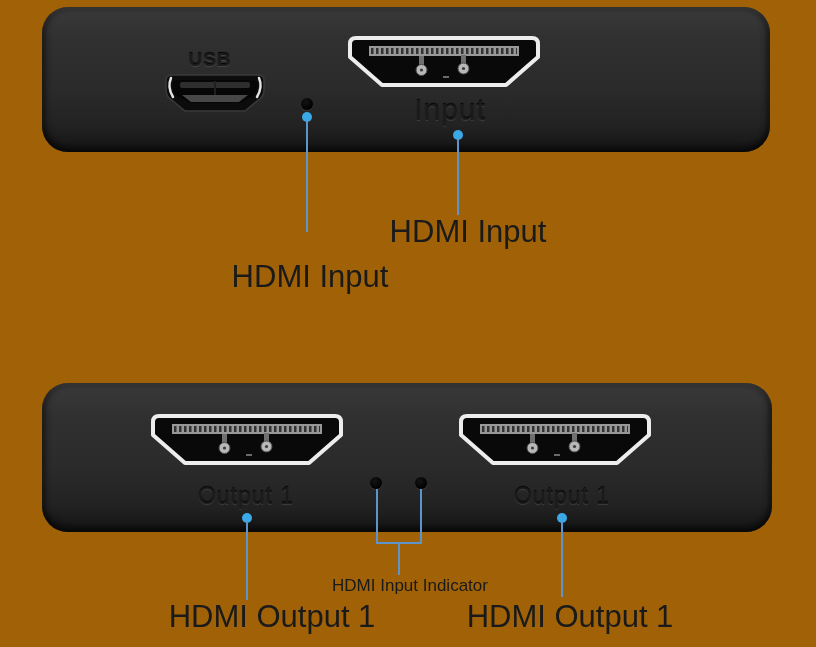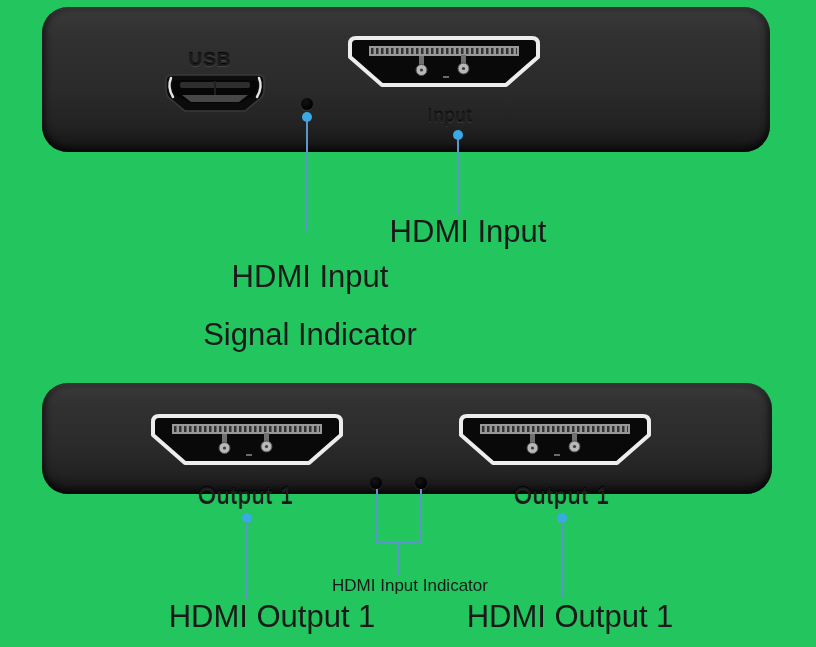--- a/index.html
+++ b/index.html
@@ -1,36 +1,36 @@
 <!DOCTYPE html>
 <html><head>
 <meta charset="utf-8">
 <style>
   html,body{margin:0;padding:0;background:#ffffff;}
   .canvas{
-    position:relative;width:816px;height:647px;background:#22c55e;overflow:hidden;
+    position:relative;width:816px;height:647px;background:#a16207;overflow:hidden;
     font-family:"Liberation Sans", sans-serif;
   }
   
   .device{
     position:absolute;border-radius:26px;
     background:linear-gradient(180deg,#3a3a3a 0%,#303030 22%,#2b2b2b 55%,#232323 80%,#161616 100%);
     box-shadow:inset 0 2px 3px rgba(255,255,255,0.07), inset 0 -5px 8px rgba(0,0,0,0.55),
                inset 3px 0 6px rgba(0,0,0,0.35), inset -3px 0 6px rgba(0,0,0,0.35);
   }
   .device-top{left:42px;top:7px;width:728px;height:145px;}
-  .device-bottom{left:42px;top:383px;width:730px;height:111px;}
+  .device-bottom{left:42px;top:383px;width:730px;height:149px;}
   
   .emboss{
     position:absolute;text-align:center;color:#1b1b1b;letter-spacing:1px;
     text-shadow:0 1px 1px rgba(160,160,160,0.22), 0 -1px 1px rgba(0,0,0,0.9);
     user-select:none;
   }
   .usb-label{left:118px;top:42px;width:100px;font-size:19px;font-weight:bold;}
-  .input-label{left:348px;top:99px;width:120px;font-size:18px;}
+  .input-label{left:348px;top:86px;width:120px;font-size:30px;}
   .out-label-1{left:144px;top:100px;width:120px;font-size:23px;}
   .out-label-2{left:460px;top:100px;width:120px;font-size:23px;}
   
   .port{position:absolute;}
   .port-usb{left:118px;top:64px;width:110px;height:44px;}
   .port-hdmi-in{left:303px;top:27px;width:198px;height:60px;}
   .port-hdmi-out1{left:106px;top:29px;width:198px;height:60px;}
   .port-hdmi-out2{left:414px;top:29px;width:198px;height:60px;}
   
   .led{
@@ -106,21 +106,20 @@
       </svg>
     </div>
 
     <div class="emboss input-label">Input</div>
   </div>
 
   <div class="c-dot d-top-ind"></div>
   <div class="c-line l-top-ind"></div>
   <div class="c-text t-ind-block">
     <div>HDMI Input</div>
-    <div>Signal Indicator</div>
   </div>
 
   <div class="c-dot d-top-input"></div>
   <div class="c-line l-top-input"></div>
   <div class="c-text t-input">HDMI Input</div>
 
   <div class="device device-bottom">
 
     <div class="port port-hdmi-out1">
       <svg width="198" height="60" viewBox="0 0 198 60">

